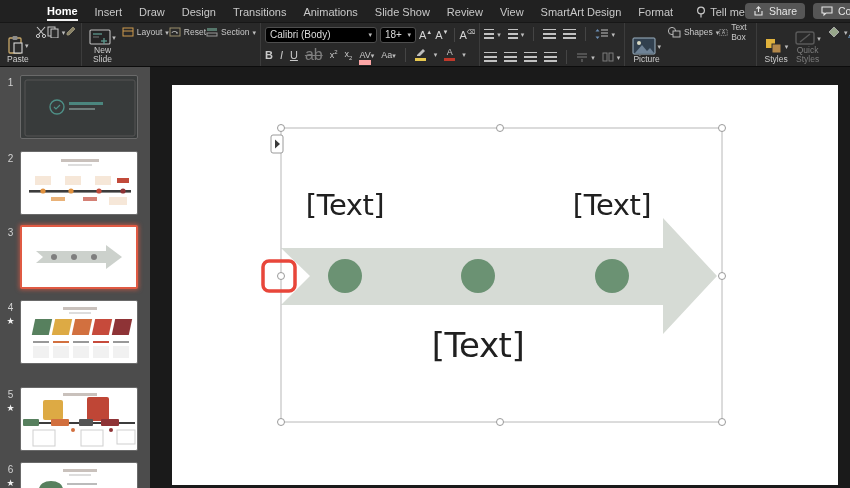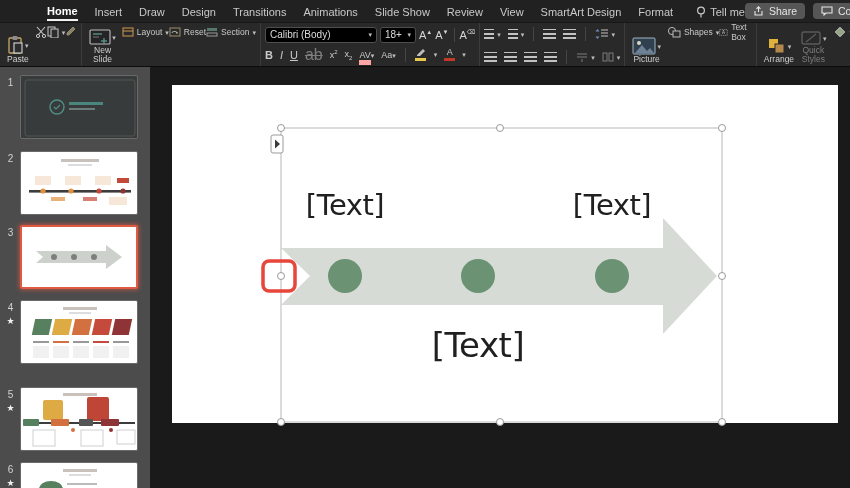--- a/index.html
+++ b/index.html
@@ -55,21 +55,21 @@
   .thumbs { width:150px; background:#4c4c4c; position:relative; flex:none; }
   .thumbrow { position:absolute; left:0; width:150px; }
   .gutter { position:absolute; left:3px; top:2px; width:15px; text-align:center; color:#d2d2d2; font-size:10px; }
   .gutter .star { display:block; color:#f0f0f0; font-size:9px; margin-top:3px; }
   .thumb { position:absolute; left:20px; top:0; width:118px; height:64px; background:#fff;
     border-radius:2px; border:1px solid #6a6a6a; overflow:hidden; }
   .thumb.dark { background:#383b3b; }
   .thumb.selected { border:2px solid #e05a43; box-shadow:0 0 4px 1px rgba(224,90,67,.65); }
 
   .canvas { flex:1; background:#1a1a1a; position:relative; }
-  .slide { position:absolute; left:22px; top:18px; width:666px; height:338px; background:#ffffff; }
+  .slide { position:absolute; left:22px; top:18px; width:666px; height:400px; background:#ffffff; }
   .sa-svg { position:absolute; left:0; top:0; }
   .sa-label { position:absolute; color:#202020; font-family:"DejaVu Sans", sans-serif;
     letter-spacing:-0.5px; transform:translate(-50%,-50%); white-space:nowrap; }
   .sa-top { font-size:29px; }
   .sa-bottom { font-size:34px; }
 </style>
 </head>
 <body>
 
 <div class="menubar">
@@ -327,21 +327,21 @@
 
   <div class="rg">
     <div class="bigbtn">
       <span class="iconrow">
         <svg class="sicon" width="20" height="18" viewBox="0 0 20 18">
             <rect x="2" y="2" width="9" height="9" fill="#e0b23c"></rect>
             <rect x="8" y="7" width="9" height="9" fill="#b4884a" stroke="#2a2a2a"></rect>
           </svg>
         <span class="caret">▾</span>
       </span>
-      <span>Arrange</span>
+      <span>Styles</span>
     </div>
     <div class="bigbtn dim">
       <span class="iconrow">
         <svg class="sicon" width="22" height="16" viewBox="0 0 22 16">
             <rect x="2" y="2" width="18" height="12" rx="2" fill="none" stroke="#5a5a5a" stroke-width="1.4"></rect>
             <path d="M6 12 16 4" stroke="#5a5a5a" stroke-width="1.4"></path>
           </svg>
         <span class="caret">▾</span>
       </span>
       <span>Quick Styles</span>

